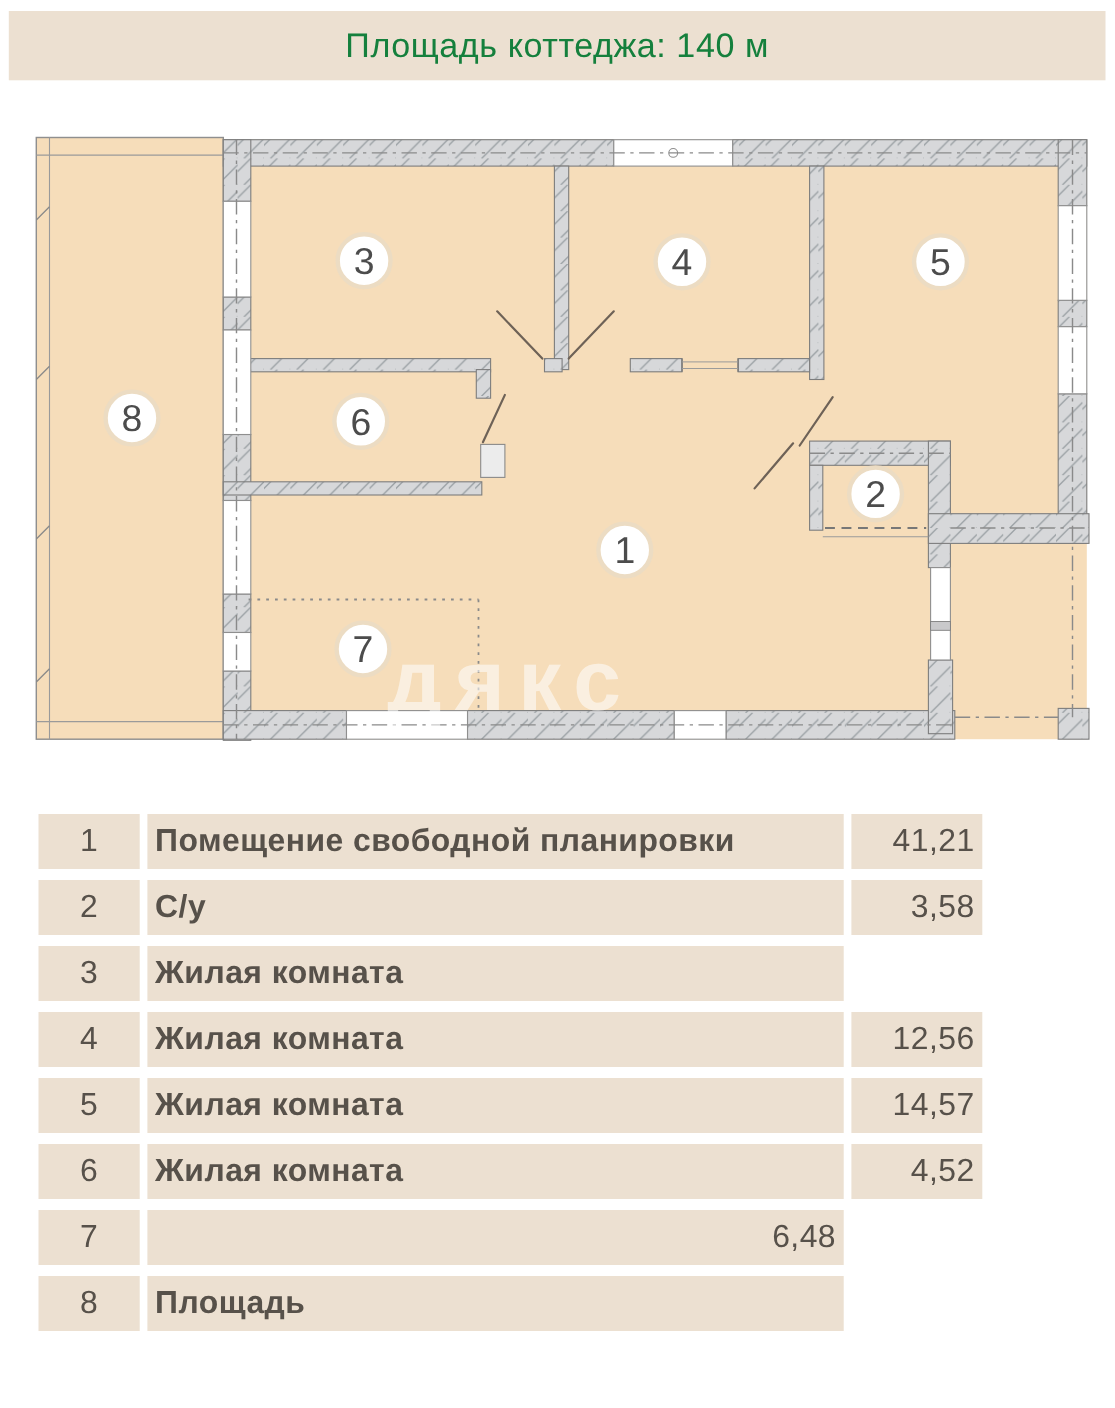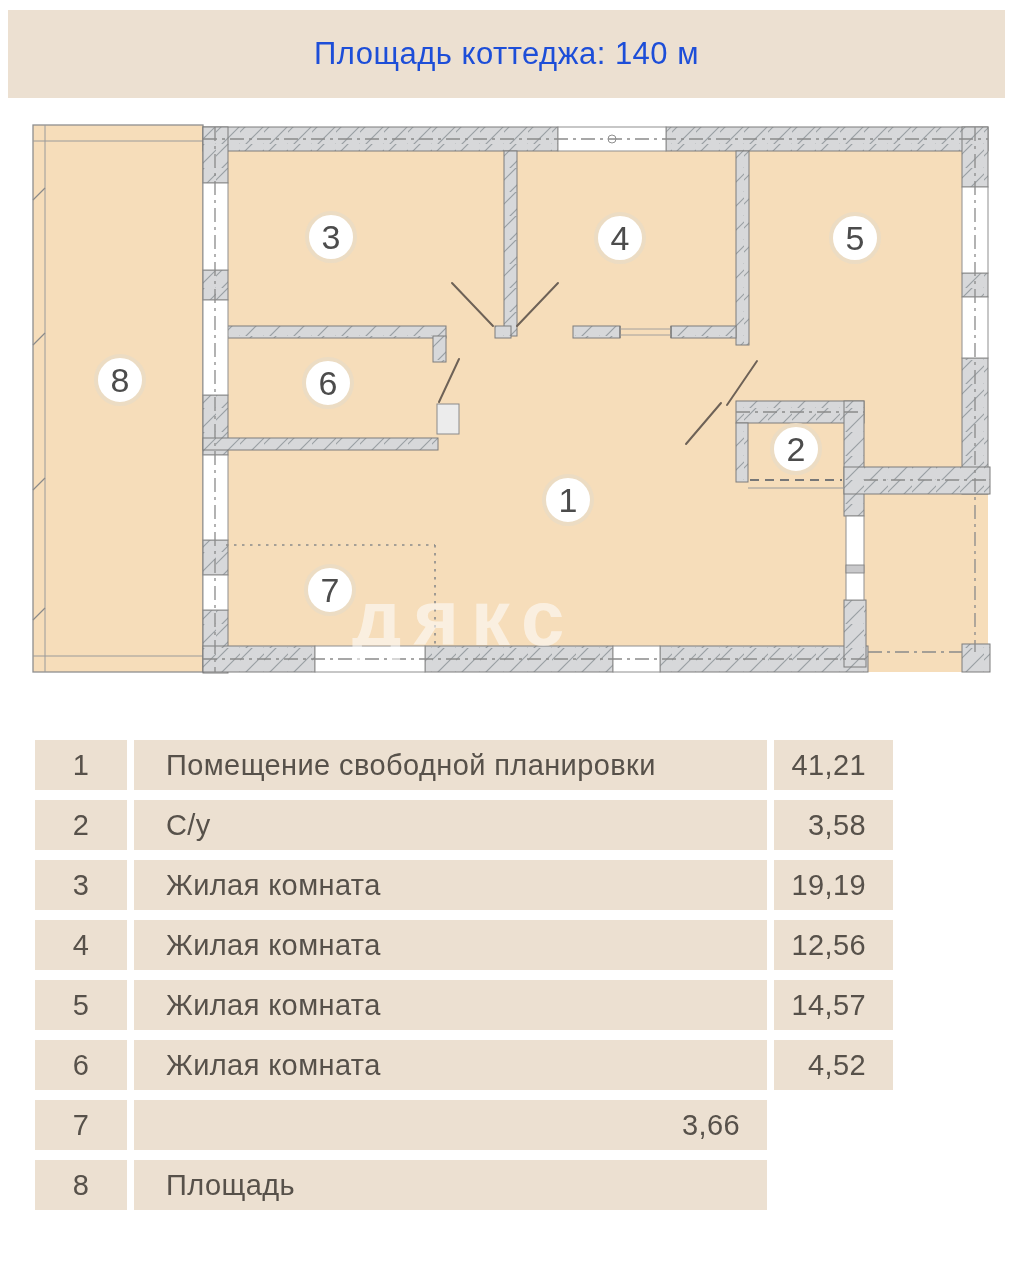--- a/index.html
+++ b/index.html
@@ -5,46 +5,46 @@
   html,body{margin:0;padding:0;background:#ffffff;}
   .page{
     position:relative;
     width:1014px;height:1280px;
     background:#ffffff;
     overflow:hidden;
     font-family:"Liberation Sans", sans-serif;
     color:#57514a;
   }
   .header-bar{
-    position:absolute;left:8px;top:10px;width:997px;height:88px;
+    position:absolute;left:8px;top:10px;width:997px;height:63px;
     background:#ece0d1;
     display:flex;align-items:center;justify-content:center;
-    font-size:31px;letter-spacing:0.5px;color:#1d4ed8;
+    font-size:31px;letter-spacing:0.5px;color:#15803d;
   }
   .plan{
     position:absolute;left:0;top:100px;width:1014px;height:600px;
   }
   .legend{
     position:absolute;left:35px;top:740px;width:858px;
   }
   .t-row{
     display:grid;
     grid-template-columns:92px 633px 119px;
     grid-column-gap:7px;
     height:50px;
     margin-bottom:10px;
   }
   .cell{
     background:#ece0d1;
     display:flex;align-items:center;
     font-size:29px;color:#57514a;letter-spacing:0.4px;
   }
   .cell.num{justify-content:center;}
-  .cell.name{padding-left:32px;}
-  .cell.area{justify-content:flex-end;padding-right:27px;}
+  .cell.name{padding-left:7px;font-weight:bold;}
+  .cell.area{justify-content:flex-end;padding-right:7px;}
   svg text.roomnum{
     font-family:"Liberation Sans", sans-serif;
     font-size:34px;fill:#4c4c4c;
   }
   svg text.wmark{
     font-family:"Liberation Sans", sans-serif;
     font-weight:bold;font-size:78px;letter-spacing:12px;
     fill:#ffffff;opacity:0.55;
   }
 </style>
@@ -204,40 +204,39 @@
         <div class="cell area">41,21</div>
       </div>
       <div class="t-row">
         <div class="cell num">2</div>
         <div class="cell name">С/у</div>
         <div class="cell area">3,58</div>
       </div>
       <div class="t-row">
         <div class="cell num">3</div>
         <div class="cell name">Жилая комната</div>
-        <div class="cell area">19,19</div>
       </div>
       <div class="t-row">
         <div class="cell num">4</div>
         <div class="cell name">Жилая комната</div>
         <div class="cell area">12,56</div>
       </div>
       <div class="t-row">
         <div class="cell num">5</div>
         <div class="cell name">Жилая комната</div>
         <div class="cell area">14,57</div>
       </div>
       <div class="t-row">
         <div class="cell num">6</div>
         <div class="cell name">Жилая комната</div>
         <div class="cell area">4,52</div>
       </div>
       <div class="t-row">
         <div class="cell num">7</div>
-        <div class="cell area">3,66</div>
+        <div class="cell area">6,48</div>
       </div>
       <div class="t-row">
         <div class="cell num">8</div>
         <div class="cell name">Площадь</div>
       </div>
     </div>
 
 </div>
 
 </body></html>

